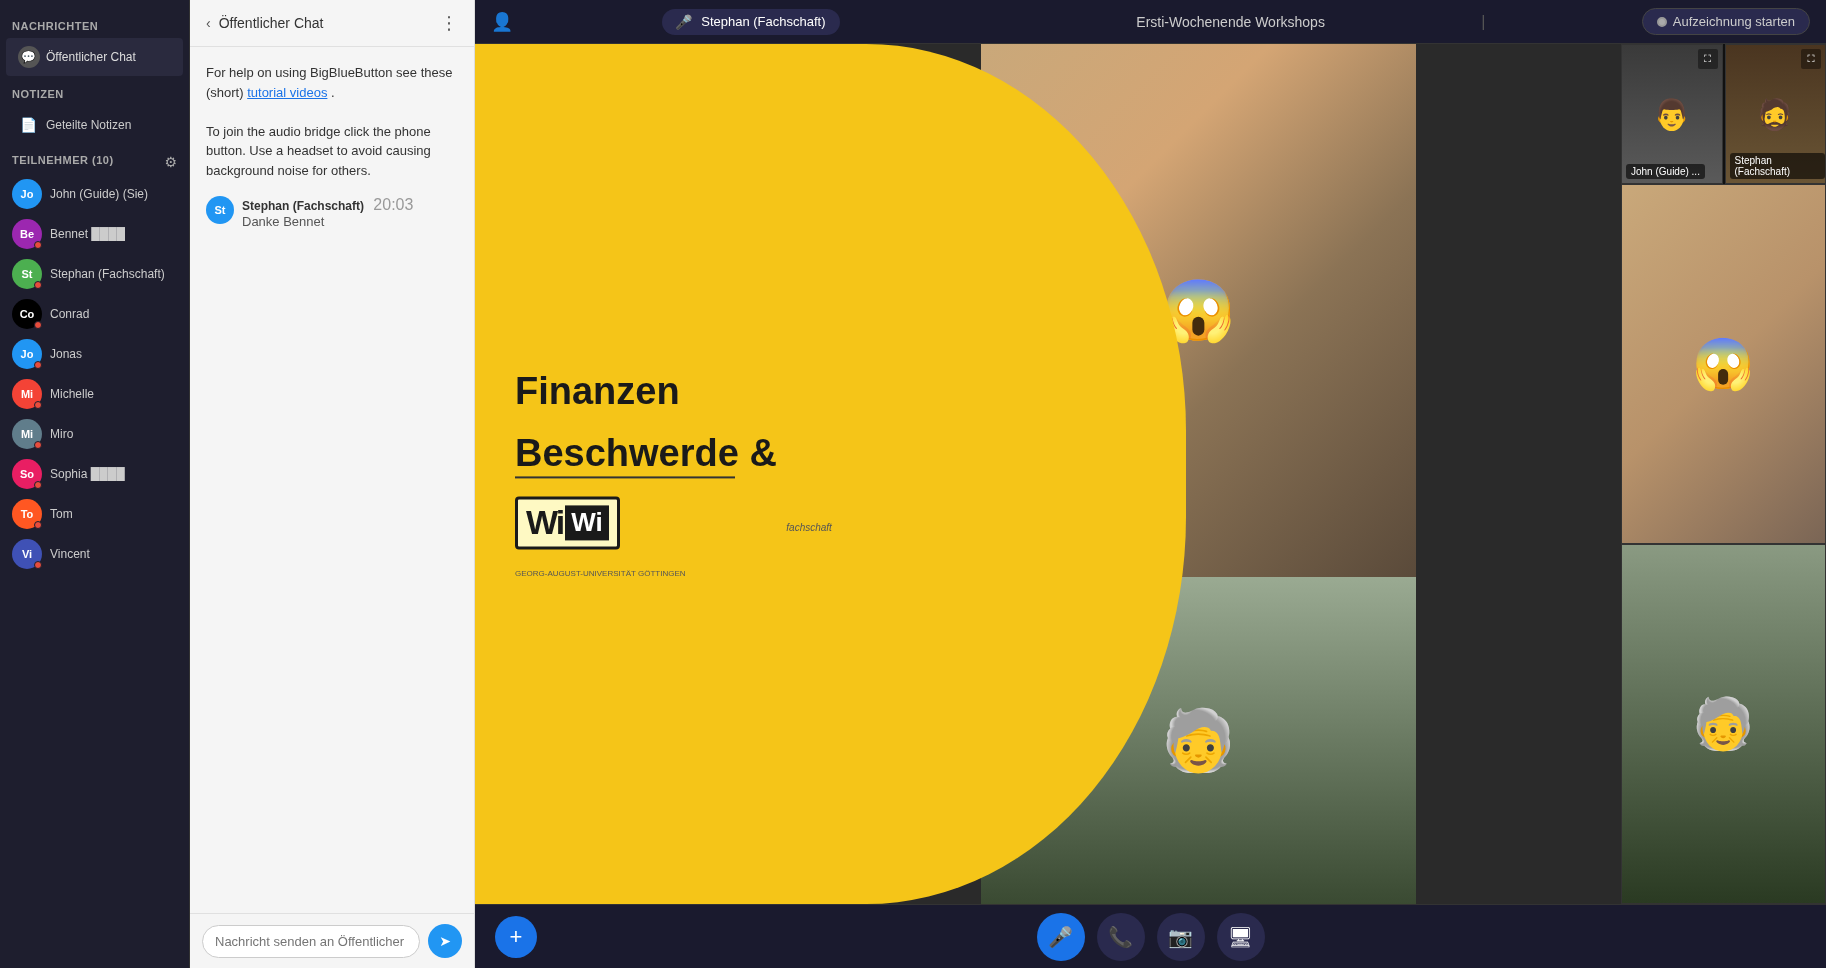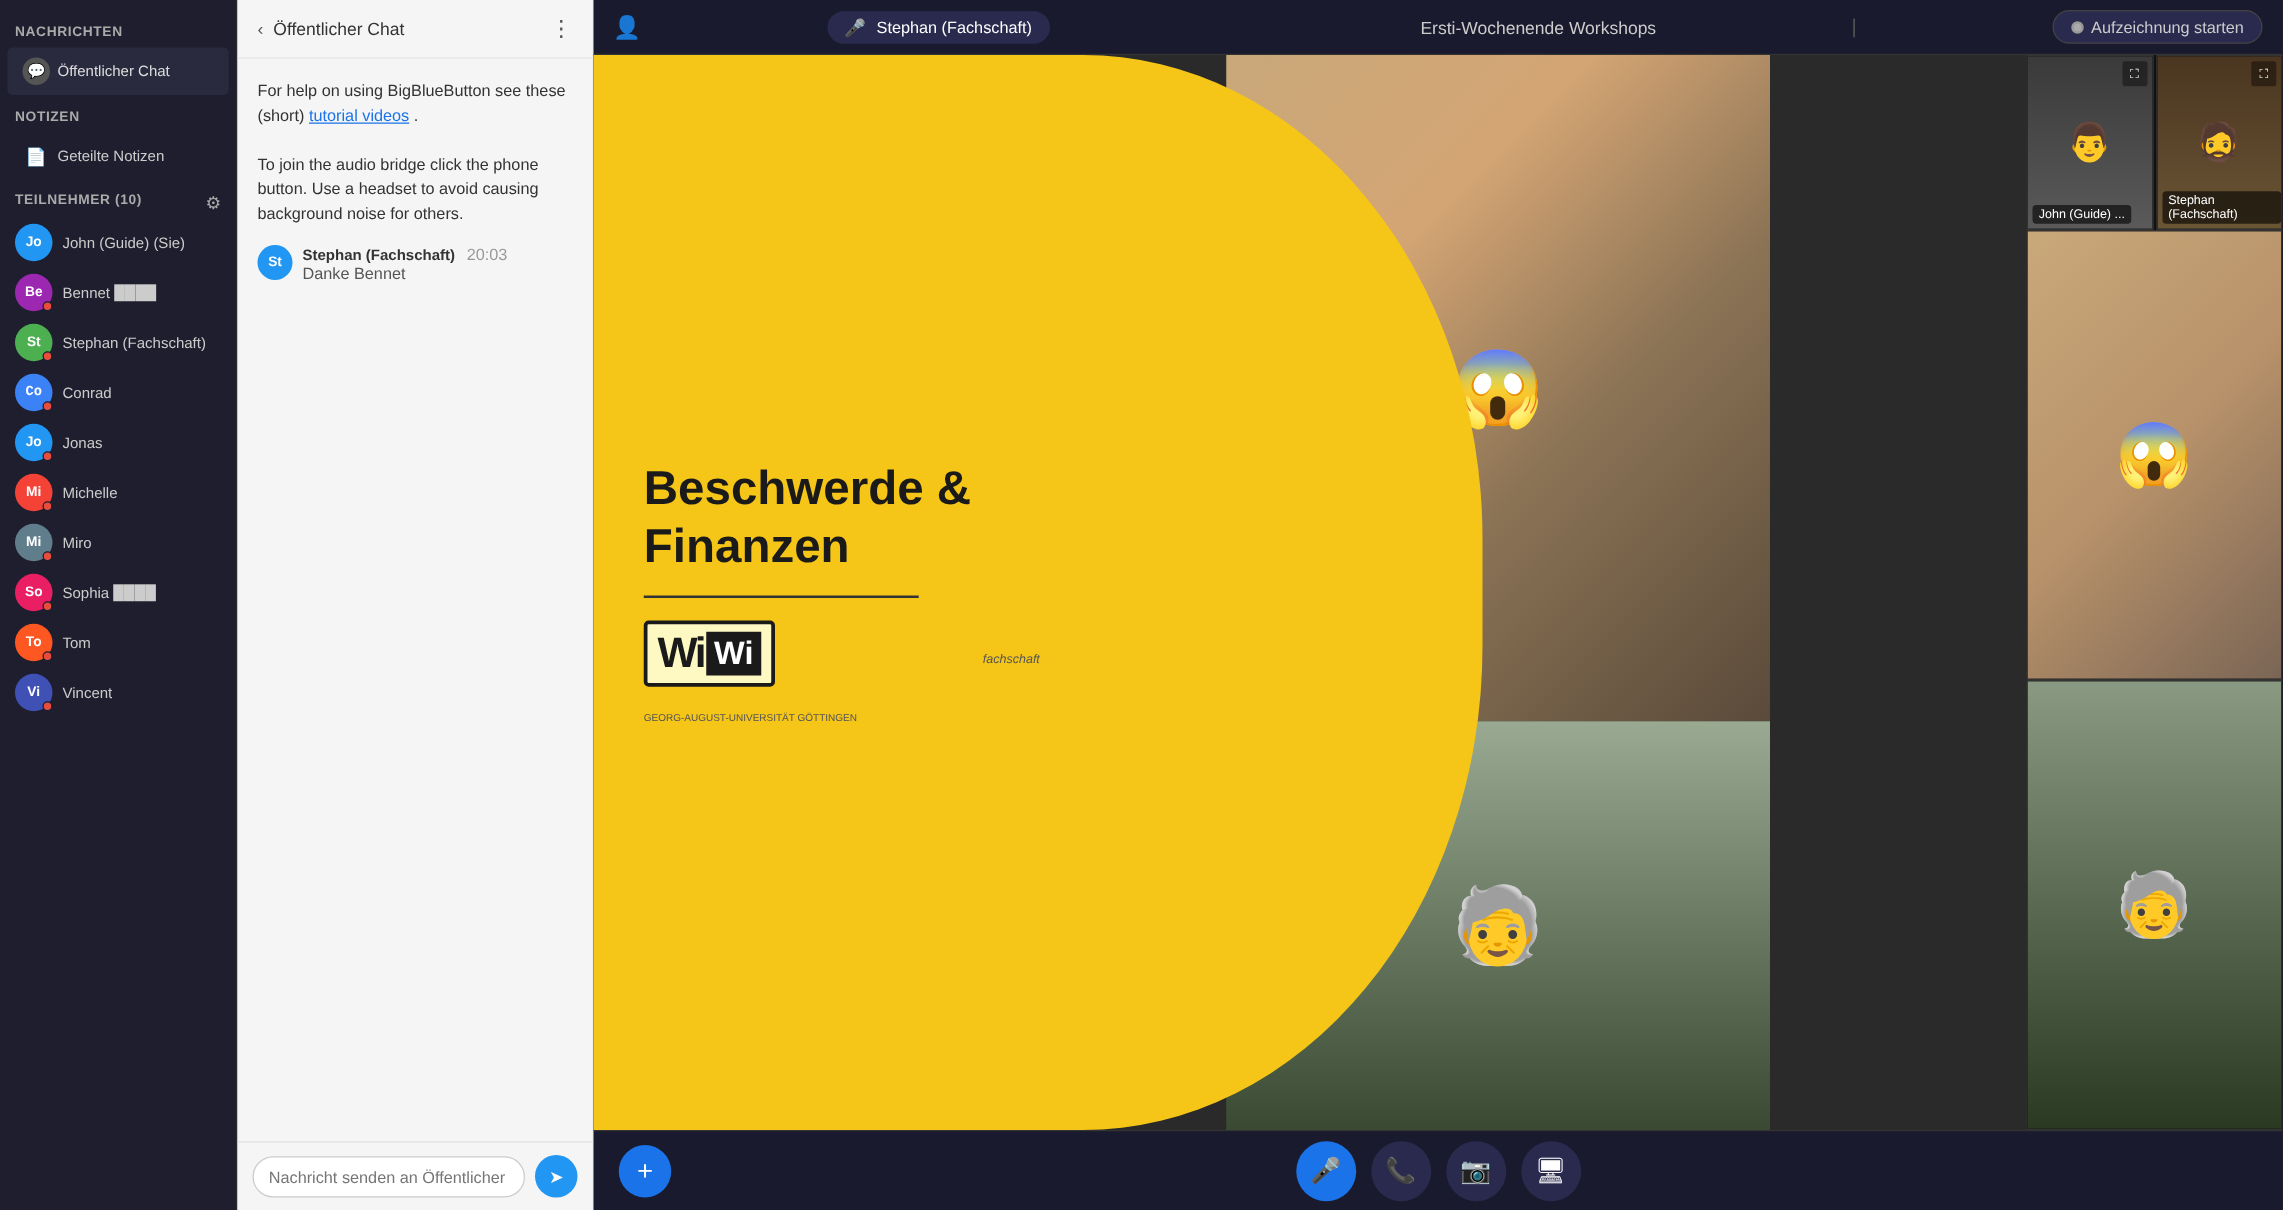--- a/index.html
+++ b/index.html
@@ -203,21 +203,21 @@
       font-weight: bold;
       margin-right: 8px;
       flex-shrink: 0;
     }
     .chat-message .msg-content .sender {
       font-size: 12px;
       font-weight: bold;
       color: #333;
     }
     .chat-message .msg-content .sender .time {
-      font-size: 13px;
+      font-size: 16px;
       color: #999;
       font-weight: normal;
       margin-left: 6px;
     }
     .chat-message .msg-content .text {
       font-size: 13px;
       color: #555;
     }
     .chat-input-area {
       padding: 10px 12px;
@@ -442,21 +442,21 @@
       border: none;
     }
     .control-btn.active {
       background: #1a73e8;
     }
 
     
     .color-john { background: #2196F3; }
     .color-bennet { background: #9C27B0; }
     .color-stephan { background: #4CAF50; }
-    .color-conrad { background: #3b82f6; font-family: Liberation Mono, monospace; }
+    .color-conrad { background: #000000; }
     .color-jonas { background: #2196F3; }
     .color-michelle { background: #F44336; }
     .color-miro { background: #607D8B; }
     .color-sophia { background: #E91E63; }
     .color-tom { background: #FF5722; }
     .color-vincent { background: #3F51B5; }
   </style>
 </head>
 <body>
 
@@ -598,22 +598,22 @@
   </div>
 
   <div class="video-area">
 
     <div class="presentation-area">
       <div style="width:100%;height:100%;background:#2a2a2a;position:relative;overflow:hidden;">
 
         <div style="position:absolute;left:0;top:0;width:62%;height:100%;background:#f5c518;border-radius:0 45% 45% 0;z-index:1;"></div>
 
         <div style="position:absolute;left:40px;top:50%;transform:translateY(-50%);z-index:2;">
+          <div style="font-size:38px;font-weight:bold;color:#1a1a1a;line-height:1.2;margin-bottom:16px;">Finanzen</div>
           <div style="font-size:38px;font-weight:bold;color:#1a1a1a;line-height:1.2;">Beschwerde &amp;</div>
-          <div style="font-size:38px;font-weight:bold;color:#1a1a1a;line-height:1.2;margin-bottom:16px;">Finanzen</div>
           <div style="width:220px;height:2px;background:#333;margin-bottom:18px;"></div>
 
           <div style="display:flex;align-items:center;position:relative;">
             <div style="border:3px solid #1a1a1a;border-radius:4px;padding:4px 8px;background:#fef9c3;display:flex;align-items:center;">
               <span style="font-size:34px;font-weight:900;color:#1a1a1a;letter-spacing:-2px;">Wi</span>
               <span style="font-size:26px;font-weight:900;color:white;background:#1a1a1a;padding:2px 6px;margin-left:2px;">Wi</span>
             </div>
             <div style="position:absolute;top:-16px;right:-55px;font-size:10px;color:#555;font-style:italic;margin-top:42px;">fachschaft</div>
           </div>
           <div style="font-size:8px;color:#555;margin-top:20px;">GEORG-AUGUST-UNIVERSITÄT

